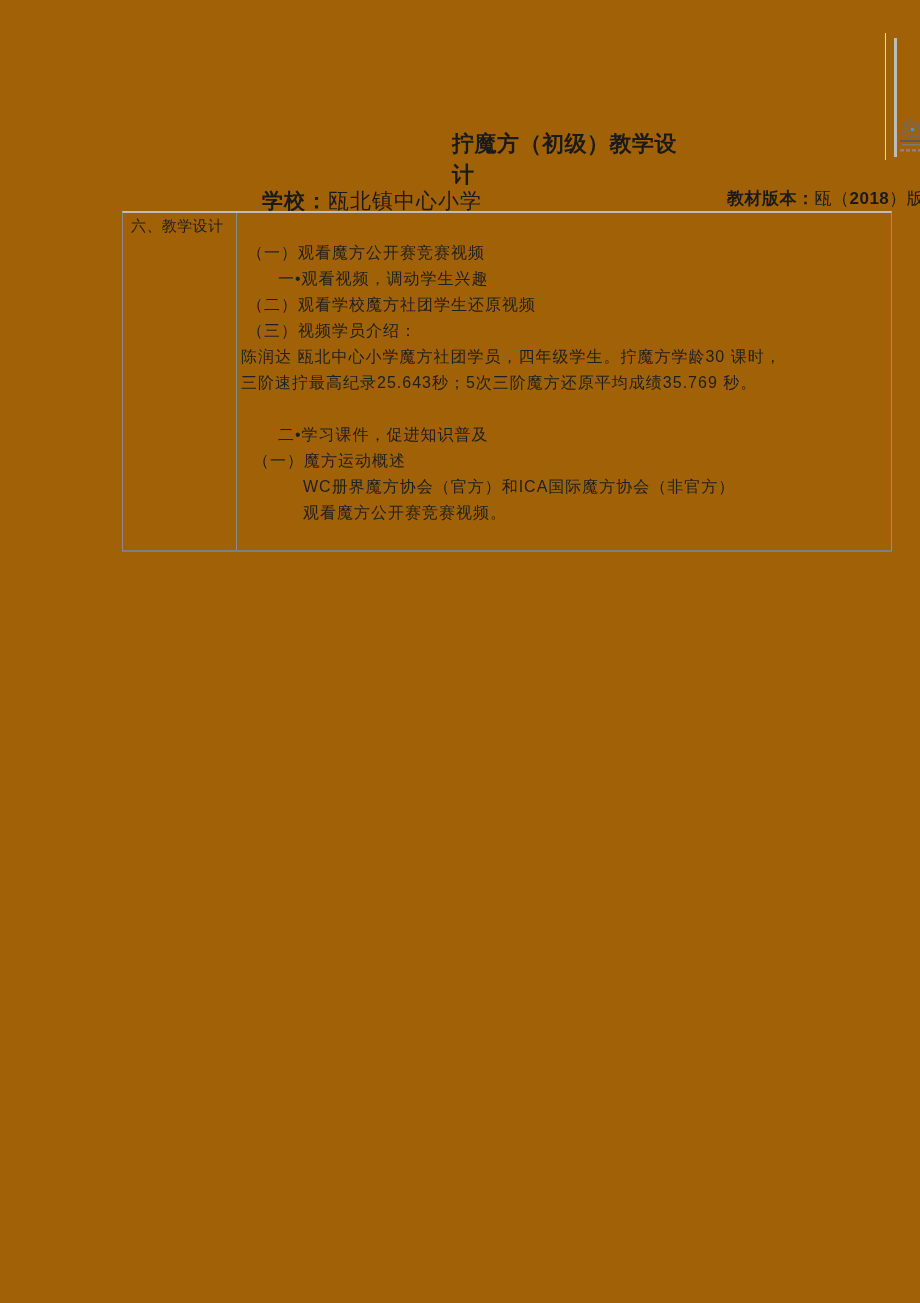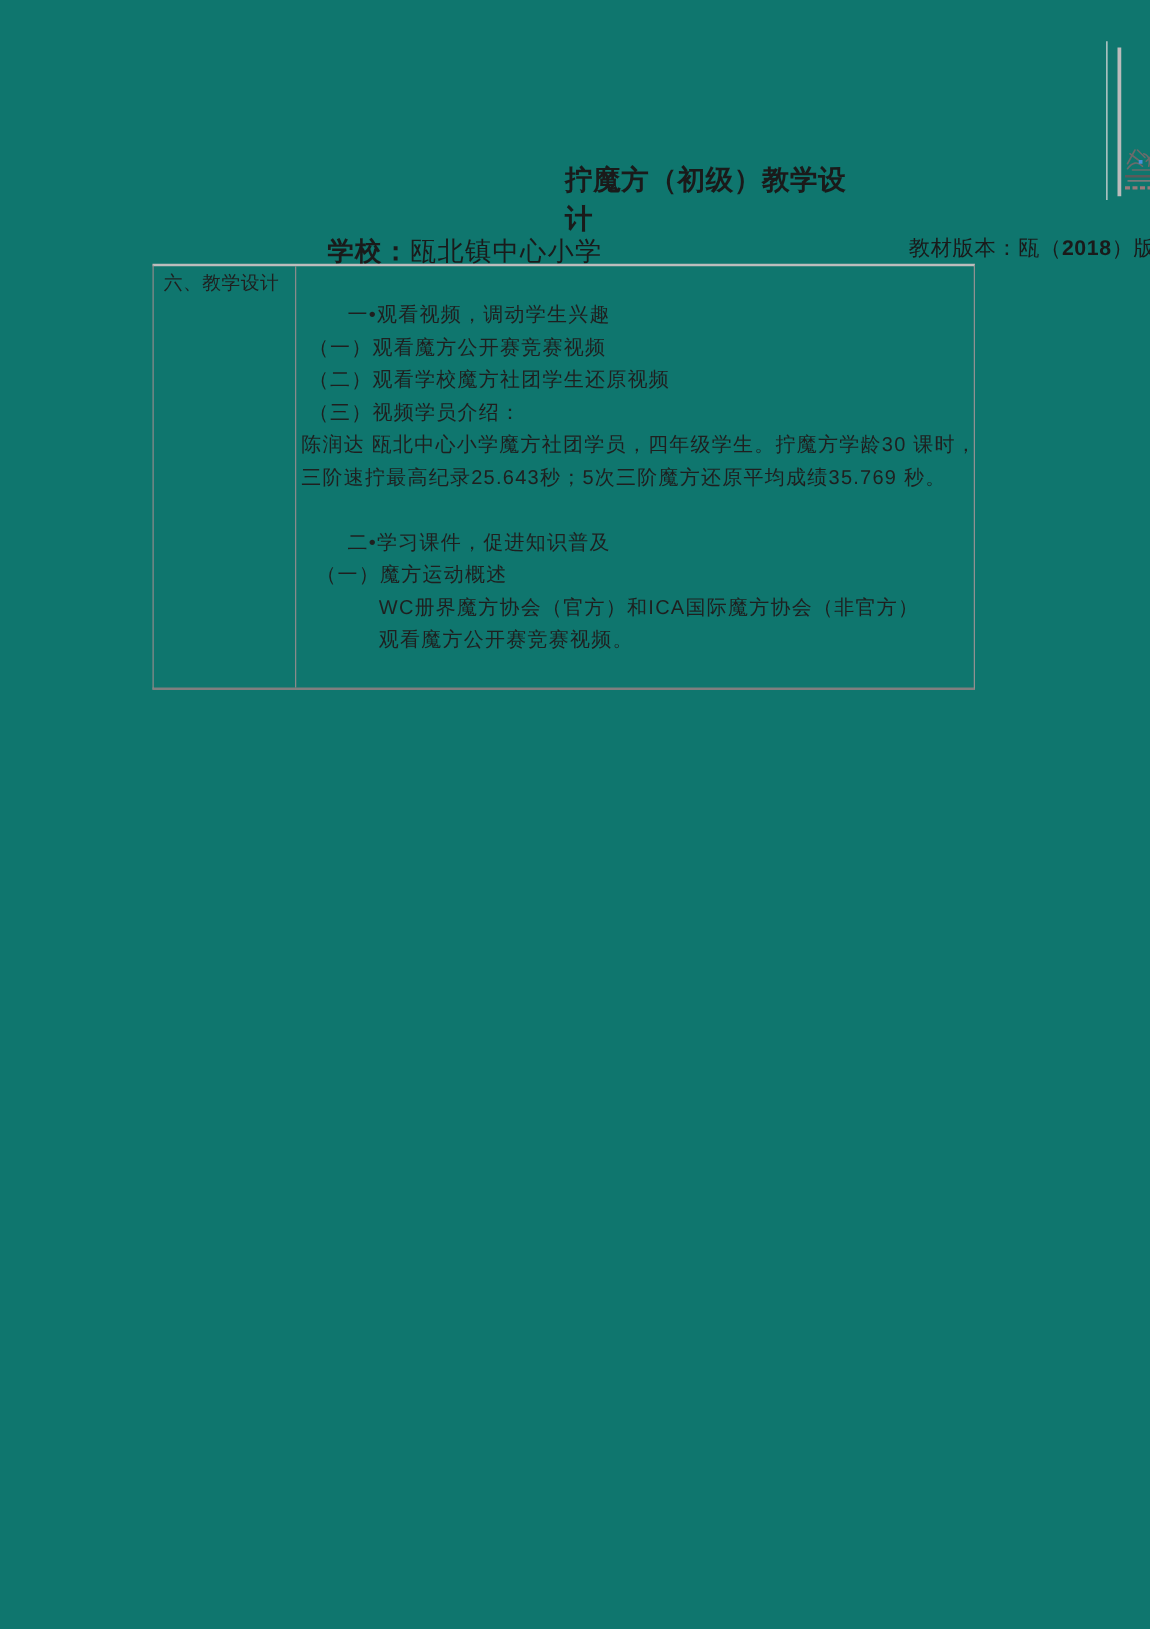--- a/index.html
+++ b/index.html
@@ -1,20 +1,20 @@
 <!DOCTYPE html>
 <html><head>
 <meta charset="utf-8">
 <style>
   * { margin:0; padding:0; box-sizing:border-box; }
   html,body { background:#ffffff; }
   .page {
     position:relative;
     width:920px; height:1303px;
-    background:#0f766e;
+    background:#a16207;
     overflow:hidden;
     font-family:"Liberation Sans", sans-serif;
     color:#222222;
   }
   
   .doc-title {
     position:absolute; left:452px; top:128px;
     font-size:22px; font-weight:700; line-height:31px;
     letter-spacing:0.5px; color:#1a1a1a; white-space:nowrap;
   }
@@ -22,26 +22,26 @@
   .meta-school {
     position:absolute; left:262px; top:187px;
     font-size:21px; letter-spacing:1px; white-space:nowrap; color:#1a1a1a;
   }
   .meta-school .lbl { font-weight:700; }
   .meta-school .val { font-family:"Liberation Serif", serif; font-weight:400; }
   .meta-edition {
     position:absolute; left:727px; top:187px;
     font-size:17px; letter-spacing:0.5px; white-space:nowrap; color:#1a1a1a;
   }
-  .meta-edition .lbl { font-weight:400; }
+  .meta-edition .lbl { font-weight:700; }
   .meta-edition .yr  { font-weight:700; }
   
   .doc-table {
     position:absolute; left:122px; top:211px;
-    width:658px; height:341px;
+    width:770px; height:341px;
     border-top:2px solid #bdbdbd;
     border-left:1px solid #8a8a8a;
     border-right:1px solid #909090;
     border-bottom:2px solid #7f7f7f;
     display:flex;
   }
   .cell-left {
     width:114px; flex:0 0 114px;
     border-right:1px solid #8a8a8a;
     padding:4px 4px 0 8px;
@@ -87,22 +87,22 @@
   </div>
   <div class="meta-edition">
     <span class="lbl">教材版本：</span><span>瓯（</span><span class="yr">2018</span><span>）版</span>
   </div>
 
   <div class="doc-table">
     <div class="cell-left">
       <span>六、教学设计</span>
     </div>
     <div class="cell-main">
+      <div class="line ind-b">（一）观看魔方公开赛竞赛视频</div>
       <div class="line ind-a">一•观看视频，调动学生兴趣</div>
-      <div class="line ind-b">（一）观看魔方公开赛竞赛视频</div>
       <div class="line ind-b">（二）观看学校魔方社团学生还原视频</div>
       <div class="line ind-b">（三）视频学员介绍：</div>
       <div class="line ind-0">陈润达 瓯北中心小学魔方社团学员，四年级学生。拧魔方学龄30 课时，</div>
       <div class="line ind-0">三阶速拧最高纪录25.643秒；5次三阶魔方还原平均成绩35.769 秒。</div>
       <div class="line ind-0"></div>
       <div class="line ind-a">二•学习课件，促进知识普及</div>
       <div class="line ind-b2">（一）魔方运动概述</div>
       <div class="line ind-c">WC册界魔方协会（官方）和ICA国际魔方协会（非官方）</div>
       <div class="line ind-c">观看魔方公开赛竞赛视频。</div>
     </div>

